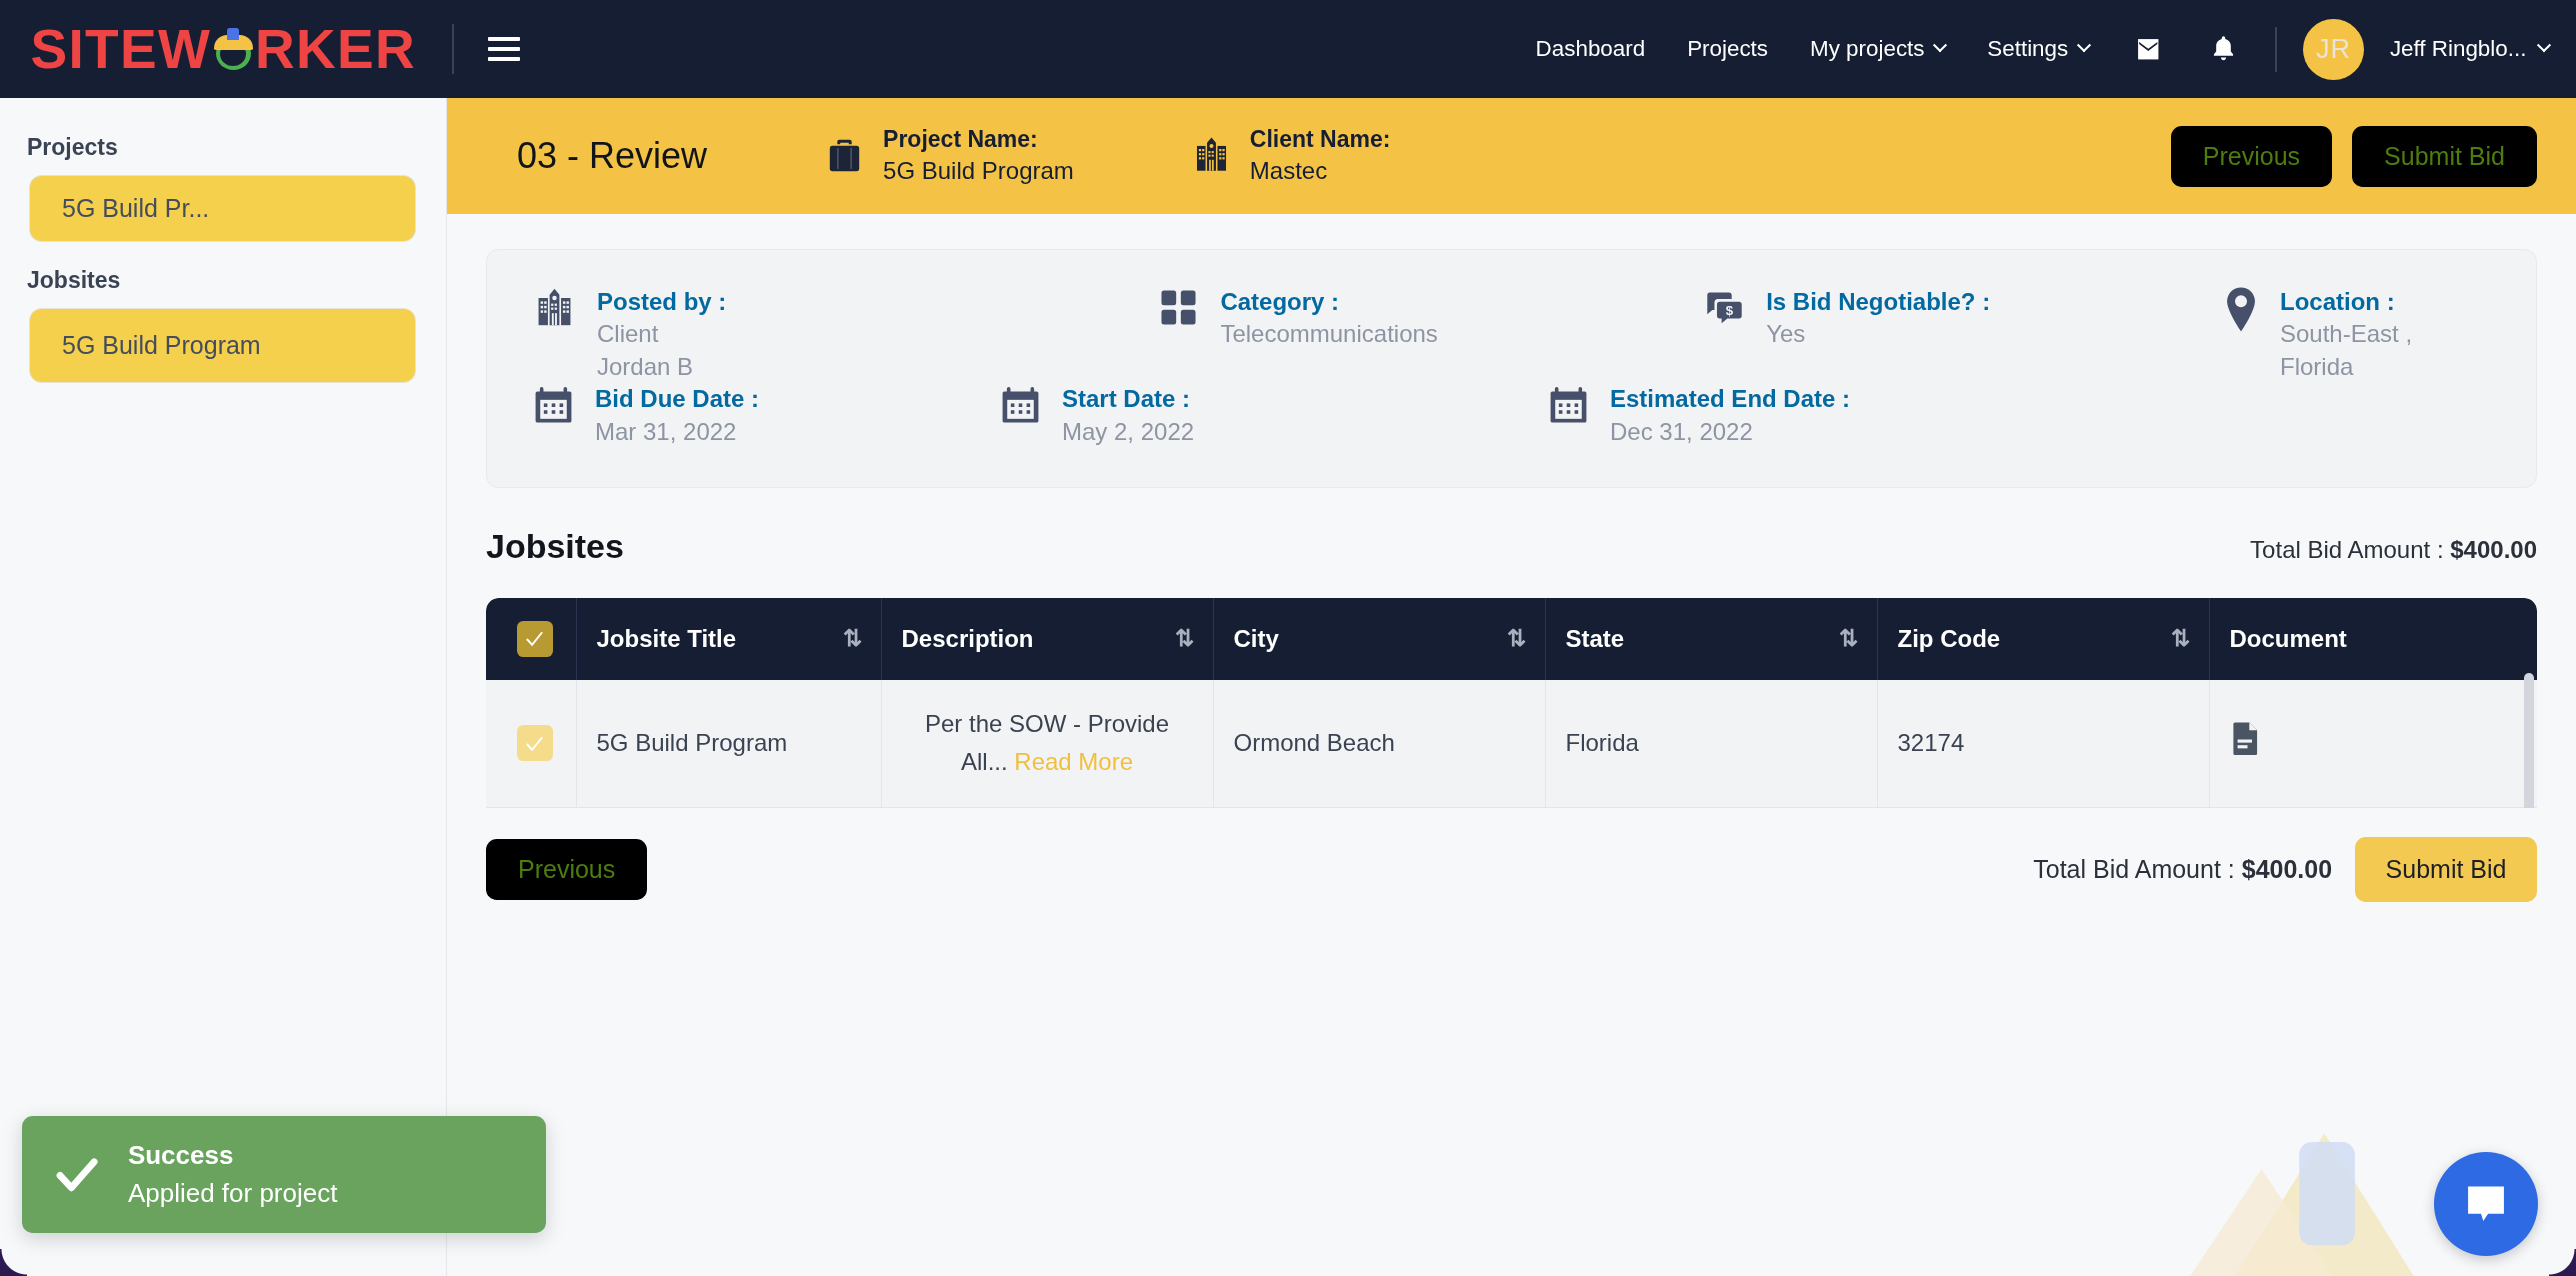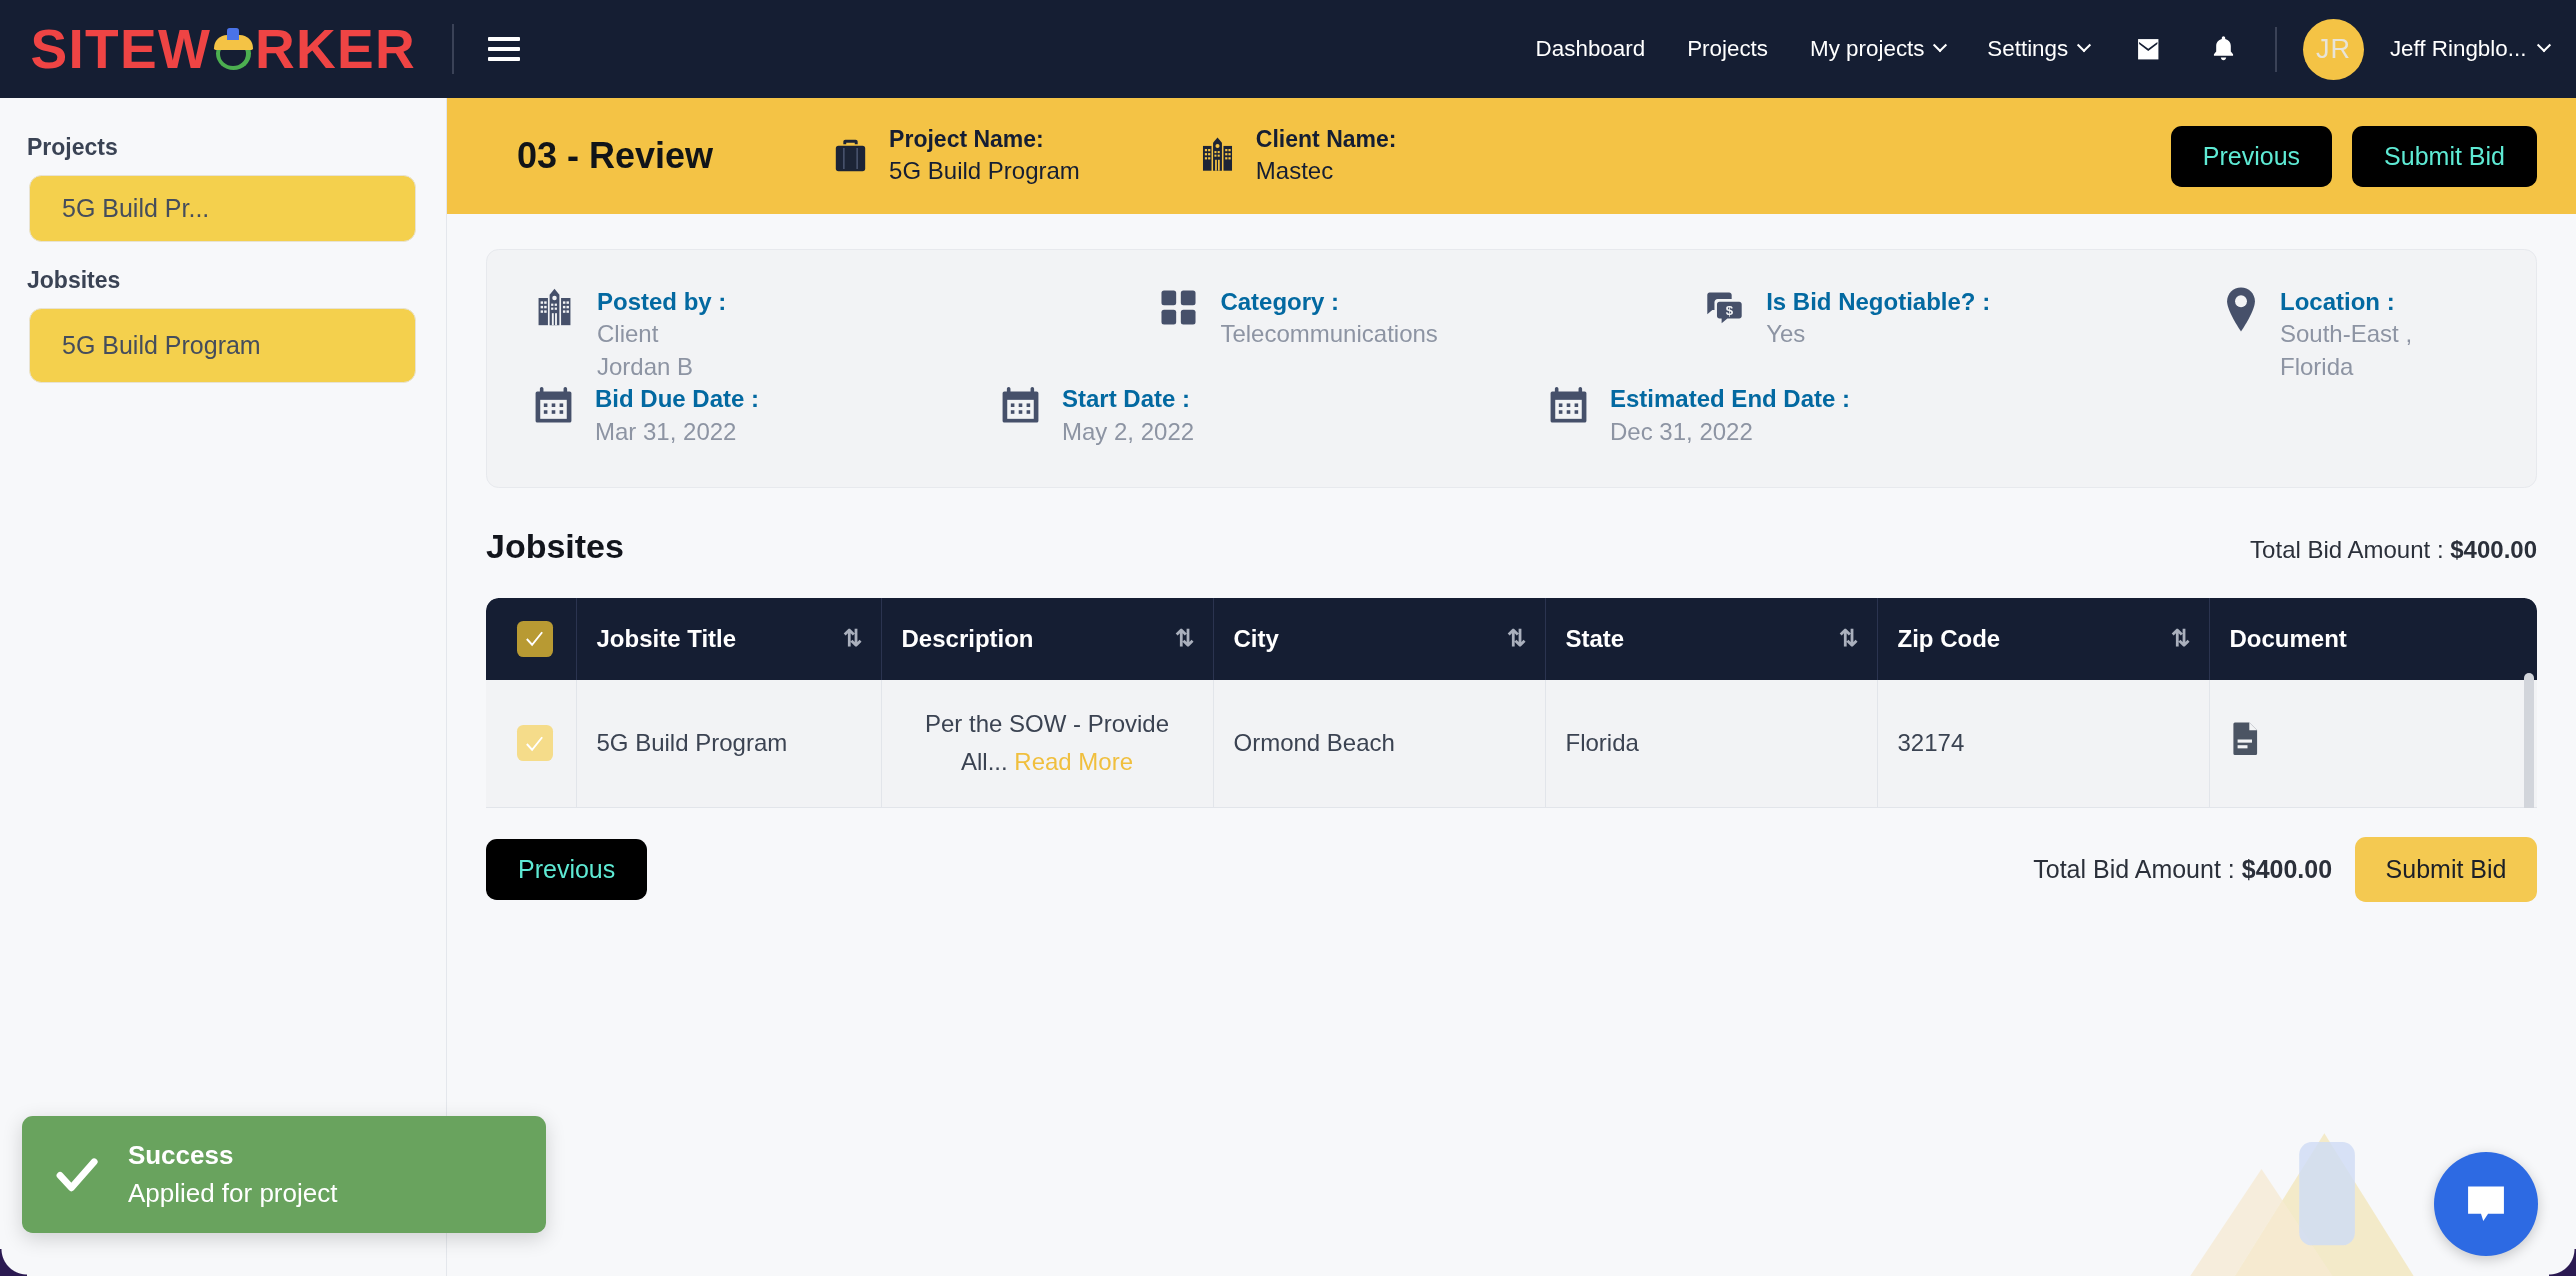--- a/index.html
+++ b/index.html
@@ -78,28 +78,28 @@
     border-radius: 12.6px; padding: 16px 0 16px 32px; font-size: 25px; color: #454d5c;
     cursor: pointer; line-height: 1.3;
   }
   .side-pill.tall { padding: 20px 0 20px 32px; }
 
   
   .ybar {
     position: absolute; left: 447px; top: 98px; width: 2129px; height: 116px;
     background: #f4c345; display: flex; align-items: center; padding: 0 39px 0 0;
   }
-  .ybar-step { font-size: 36px; font-weight: 700; color: #111418; margin-left: 70px; }
+  .ybar-step { font-size: 36px; font-weight: 400; color: #111418; margin-left: 70px; }
   .ybar-item { display: flex; align-items: center; gap: 18px; margin-left: 117px; }
   .ybar-txt { line-height: 1.3; }
   .ybar-lbl { font-size: 23px; font-weight: 700; color: #151e33; }
   .ybar-val { font-size: 24px; color: #151e33; }
   .ybar-btns { margin-left: auto; display: flex; gap: 20px; }
   .btn-black {
-    background: #000; color: #5eead4; font-size: 25px; border: none; border-radius: 10.8px;
+    background: #000; color: #4d7c0f; font-size: 25px; border: none; border-radius: 10.8px;
     padding: 16px 32px; cursor: pointer; font-family: inherit;
   }
 
   
   .content { position: absolute; left: 447px; top: 214px; width: 2129px; height: 1063px; overflow: hidden; }
   .card {
     margin: 35px 39px 0 39px; background: #f2f3f5; border: 1.8px solid #e7e9ed;
     border-radius: 12.6px; padding: 36px 45px 39px 45px;
   }
   .card-row { display: flex; }

